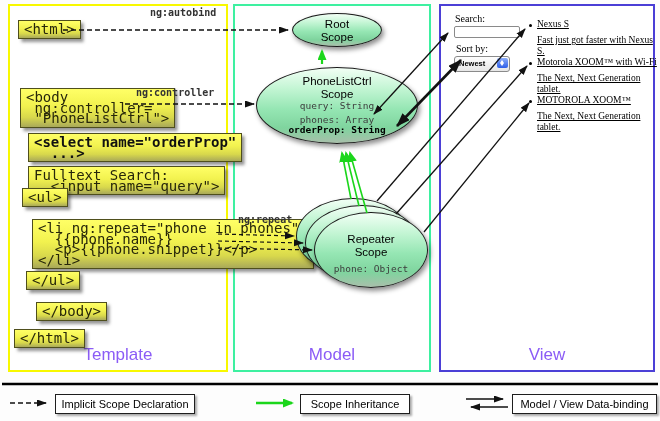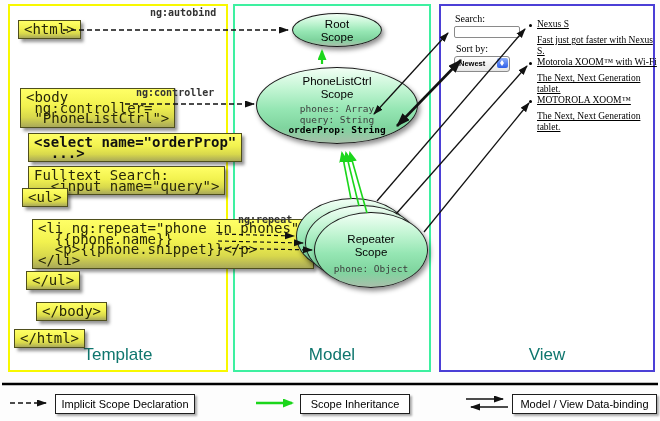--- a/index.html
+++ b/index.html
@@ -3,21 +3,21 @@
 <meta charset="utf-8">
 <style>
   html,body{margin:0;padding:0;background:#fdfdfd;}
   .stage{position:relative;width:660px;height:421px;background:#fdfdfd;overflow:hidden;
          font-family:"Liberation Sans",sans-serif;}
   .panel{position:absolute;top:4px;height:368px;background:#ffffff;z-index:0;box-sizing:border-box;}
   .panel-template{left:8px;width:220px;border:2px solid #f8f800;}
   .panel-model{left:233px;width:198px;border:2px solid #3df0a0;}
   .panel-view{left:439px;width:216px;border:2px solid #4b3fd6;}
   .plabel{position:absolute;bottom:6px;left:0;width:100%;text-align:center;
-          font:17px/19px "Liberation Sans",sans-serif;color:#0f766e;margin-top:28px;}
+          font:17px/19px "Liberation Sans",sans-serif;color:#8b5cf6;margin-top:28px;}
   .code{position:absolute;z-index:2;white-space:pre;
         font-family:"DejaVu Sans Mono","Liberation Mono",monospace;font-size:14px;line-height:10.5px;
         color:#26260a;padding:3px 5px;
         background:linear-gradient(180deg,#ffff66 0%,#f2f24f 45%,#d8d84c 75%,#a9a959 100%);
         border:1px solid #4f4f1c;box-shadow:2.5px 3px 3px rgba(40,40,40,.5);}
   .code.bold{font-weight:bold;color:#111;}
   .anno{position:absolute;z-index:4;font:bold 10px/12px "DejaVu Sans Mono","Liberation Mono",monospace;color:#333;}
   .ellipse{position:absolute;z-index:2;border-radius:50%;border:1.6px solid #1a1a1a;box-sizing:border-box;
            background:linear-gradient(180deg,#f2fff5 0%,#c2f5d3 28%,#95e6b3 55%,#7fd49e 80%,#a9bfab 100%);
            box-shadow:2px 3px 5px rgba(0,0,0,.45);}
@@ -81,22 +81,22 @@
   <div class="anno" style="left:238px;top:214px;">ng:repeat</div>
 
   <div class="ellipse" style="left:292px;top:13px;width:90px;height:34px;">
     <div class="etitle" style="margin-top:4px;">Root
 Scope</div>
   </div>
 
   <div class="ellipse" style="left:256px;top:67px;width:162px;height:77px;">
     <div class="etitle" style="margin-top:7px;">PhoneListCtrl
 Scope</div>
+    <div class="eprops">query: String</div>
     <div class="eprops" style="margin-top:3px;">phones: Array</div>
-    <div class="eprops">query: String</div>
     <div class="eprops eprop-bold">orderProp: String</div>
   </div>
 
   <div class="ellipse" style="left:296px;top:198px;width:114px;height:76px;"></div>
   <div class="ellipse" style="left:305px;top:205px;width:114px;height:76px;"></div>
   <div class="ellipse" style="left:314px;top:212px;width:114px;height:76px;">
     <div class="etitle" style="margin-top:20px;">Repeater
 Scope</div>
     <div class="eprops" style="margin-top:5px;">phone: Object</div>
   </div>

